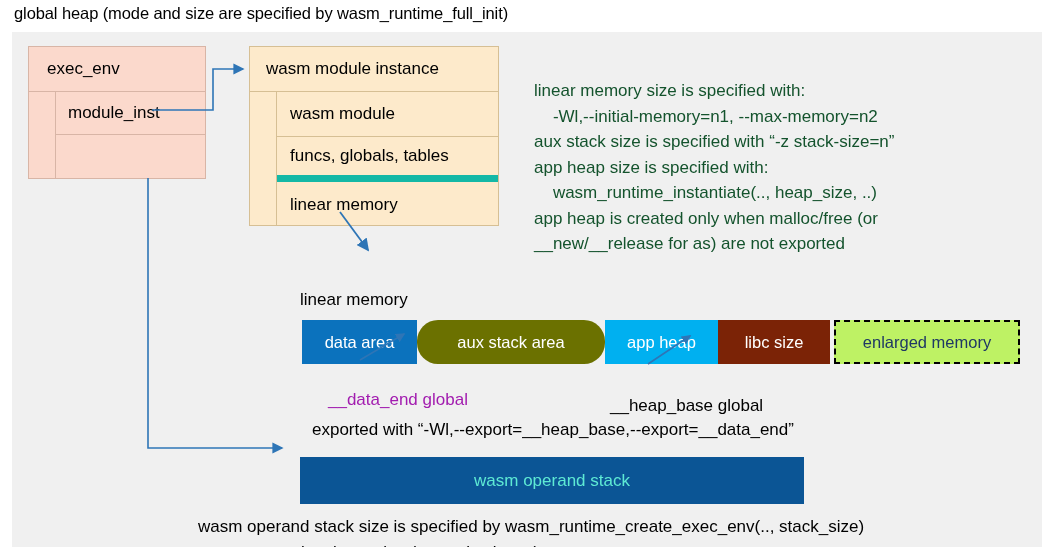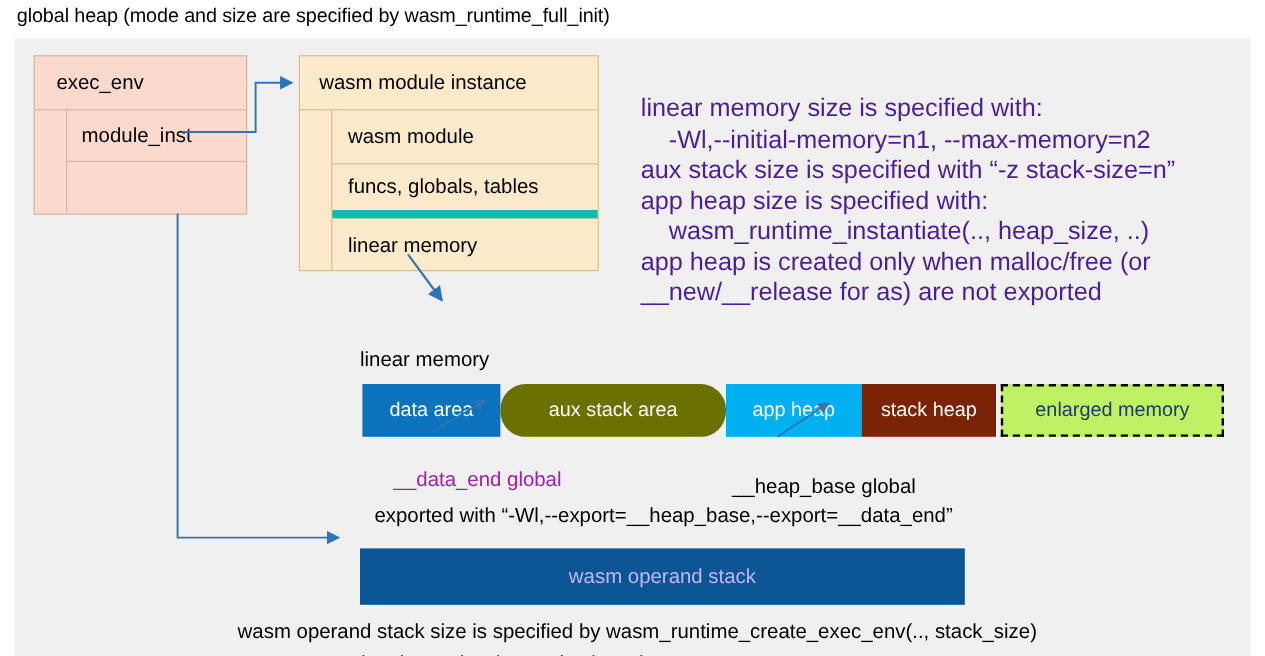--- a/index.html
+++ b/index.html
@@ -141,23 +141,23 @@
   #mi-row-0 { top: 45px;  border-bottom: 1px solid #d6bf94; }
   #mi-row-1 { top: 90px;  border-bottom: 7px solid #14b8a6; }
   #mi-row-2 { top: 135px; }
 
   
   #memory-notes {
     position: absolute;
     left: 522px;
     top: 46px;
     width: 520px;
-    font-size: 21px;
+    font-size: 17px;
     line-height: 25.5px;
-    color: #4c1d95;
+    color: #14532d;
     white-space: pre;
   }
 
   
   #linear-memory-label {
     position: absolute;
     left: 288px;
     top: 258px;
     font-size: 17px;
     color: #000;
@@ -214,21 +214,21 @@
   #operand-stack-box {
     position: absolute;
     left: 288px;
     top: 425px;
     width: 504px;
     height: 47px;
     background: #0b5595;
     display: flex;
     align-items: center;
     justify-content: center;
-    color: #c4b5fd;
+    color: #5eead4;
     font-size: 17px;
   }
   #operand-stack-notes {
     position: absolute;
     left: 186px;
     top: 482px;
     font-size: 17px;
     line-height: 26px;
     color: #000;
     white-space: pre;
@@ -270,21 +270,21 @@
 app heap size is specified with:
     wasm_runtime_instantiate(.., heap_size, ..)
 app heap is created only when malloc/free (or
 __new/__release for as) are not exported</div>
 
   <div id="linear-memory-label">linear memory</div>
   <div id="linear-memory-bar">
       <div class="mem-seg" style="width: 115px; background: rgb(11, 114, 189);">data area</div>
       <div class="mem-seg" style="width: 188px; background: rgb(107, 113, 0); border-radius: 21px;">aux stack area</div>
       <div class="mem-seg" style="width: 113px; background: rgb(0, 176, 240);">app heap</div>
-      <div class="mem-seg" style="width: 112px; background: rgb(123, 35, 6);">stack heap</div>
+      <div class="mem-seg" style="width: 112px; background: rgb(123, 35, 6);">libc size</div>
       <div class="mem-seg dashed" style="width: 186px;">enlarged memory</div>
     </div>
 
   <div id="data-end-caption">__data_end global</div>
   <div id="heap-base-caption">__heap_base global</div>
   <div id="export-caption">exported with “-Wl,--export=__heap_base,--export=__data_end”</div>
 
   <div id="operand-stack-box">wasm operand stack</div>
   <div id="operand-stack-notes">wasm operand stack size is specified by wasm_runtime_create_exec_env(.., stack_size)
 or wasm_runtine_instantiate(.., stack_size, ..)</div>

